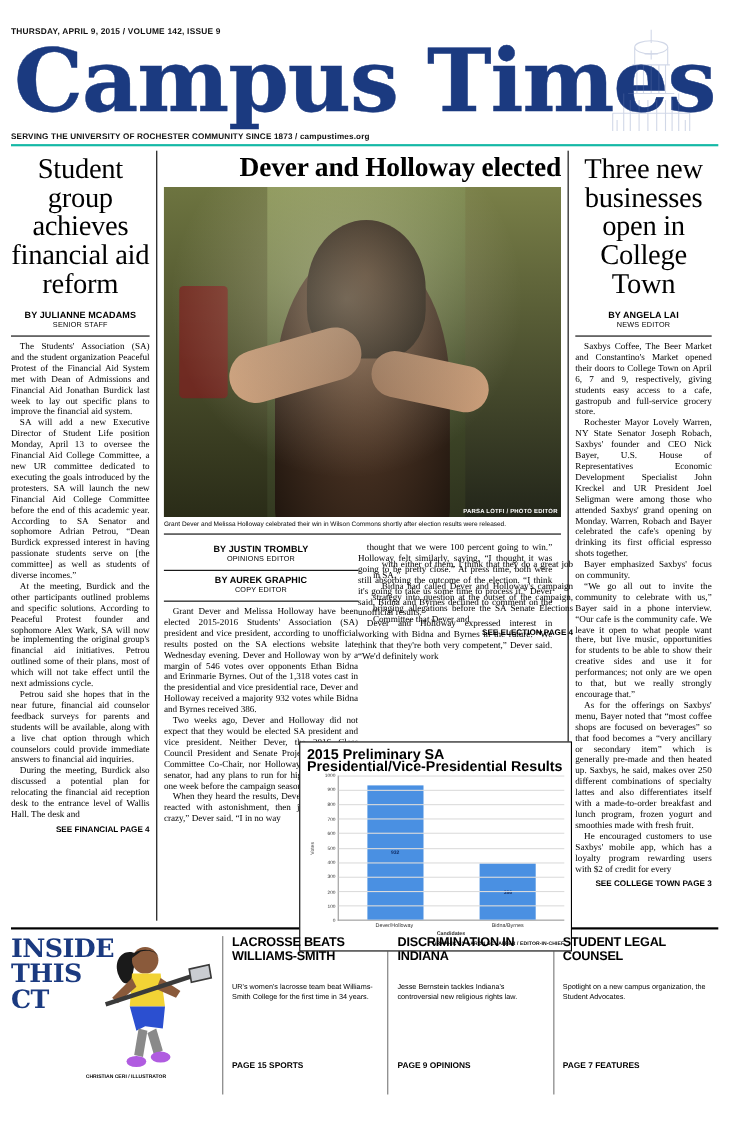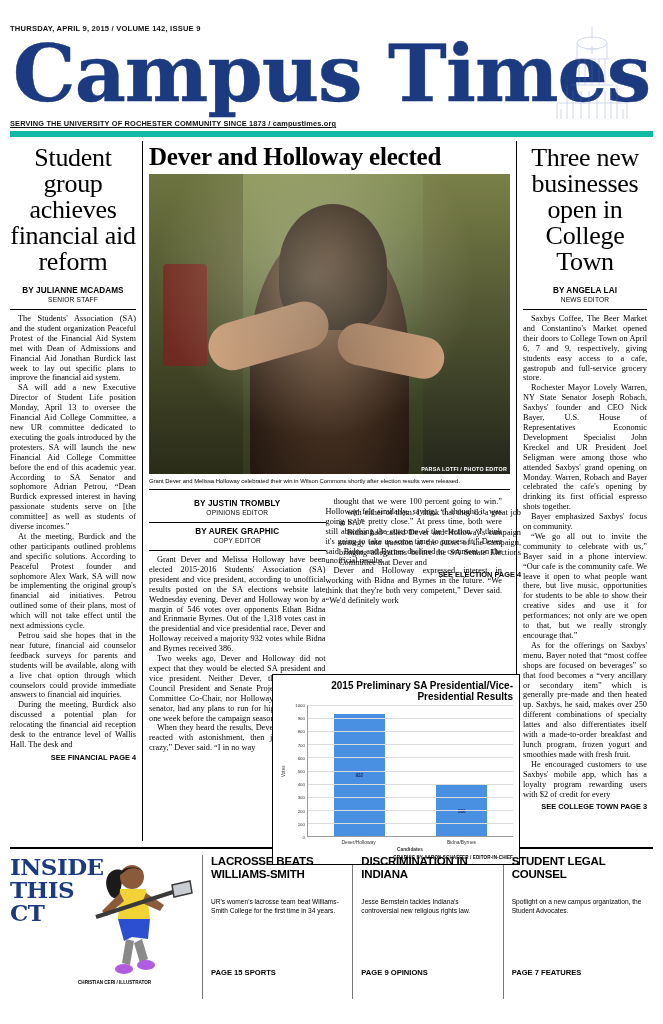--- a/index.html
+++ b/index.html
@@ -32,23 +32,22 @@
     -webkit-text-stroke:0.4px #1b3a80;
   }
   .tower {
     position:absolute; right:6px; top:-6px; width:110px; height:96px;
     opacity:.30; overflow:hidden;
   }
   .tagline {
     font-family:"Liberation Sans", sans-serif;
     font-weight:bold; font-size:7.4px; letter-spacing:.15px;
     padding-top:2px; padding-bottom:3px;
-    border-bottom:6px solid #14b8a6;
+    border-bottom:2px solid #14b8a6;
     color:#111;
-    text-decoration:underline;
   }
 
   
   .cols { display:flex; gap:0; margin-top:4px; height:700px; }
   .col-left  { width:133px; padding-right:6px; border-right:1px solid #000; }
   .col-mid   { width:373px; padding:0 6px; }
   .col-right { width:131px; padding-left:6px; border-left:1px solid #000; }
 
   .hed-side {
     font-family:"Liberation Serif", serif;
@@ -73,21 +72,21 @@
   .body-txt p { margin:0; text-indent:8px; }
   .jump {
     font-family:"Liberation Sans", sans-serif;
     font-weight:bold; font-size:7.4px; text-align:right; margin-top:3px;
   }
 
   
   .hed-main {
     font-family:"Liberation Serif", serif;
     font-weight:bold; font-size:25px; line-height:27px;
-    text-align:left; margin:2px 0 4px 0; letter-spacing:-0.2px;
+    text-align:right; margin:2px 0 4px 0; letter-spacing:-0.2px;
   }
   .photo {
     width:100%; height:300px; position:relative; overflow:hidden;
     background:linear-gradient(170deg,#8f9a5a 0%,#6d7a46 28%,#46502c 58%,#2b2f1c 100%);
   }
   .ph-person-a {
     position:absolute; left:28%; top:18%; width:44%; height:90%;
     background:radial-gradient(ellipse at 50% 20%, #6b4a33 0%, #3d2a1d 55%, #1d140d 100%);
     border-radius:48% 48% 12% 12%;
   }
@@ -135,21 +134,21 @@
   .mid-grid { display:flex; gap:0; margin-top:5px; }
   .mid-c { width:calc(50% - 4px); }
 
   
   .chart-box {
     border:1px solid #000; margin-top:6px; padding:5px 6px 4px 6px;
     background:#fff;
   }
   .chart-title {
     font-family:"Liberation Sans", sans-serif;
-    font-weight:bold; font-size:10px; line-height:11px; text-align:right;
+    font-weight:bold; font-size:13px; line-height:11px; text-align:left;
     margin-bottom:3px;
   }
   .plot-wrap { display:flex; height:132px; }
   .ylab {
     writing-mode:vertical-rl; transform:rotate(180deg);
     font-family:"Liberation Sans", sans-serif; font-size:4.6px;
     display:flex; align-items:center; justify-content:center; width:9px;
     color:#333;
   }
   .yticks {

